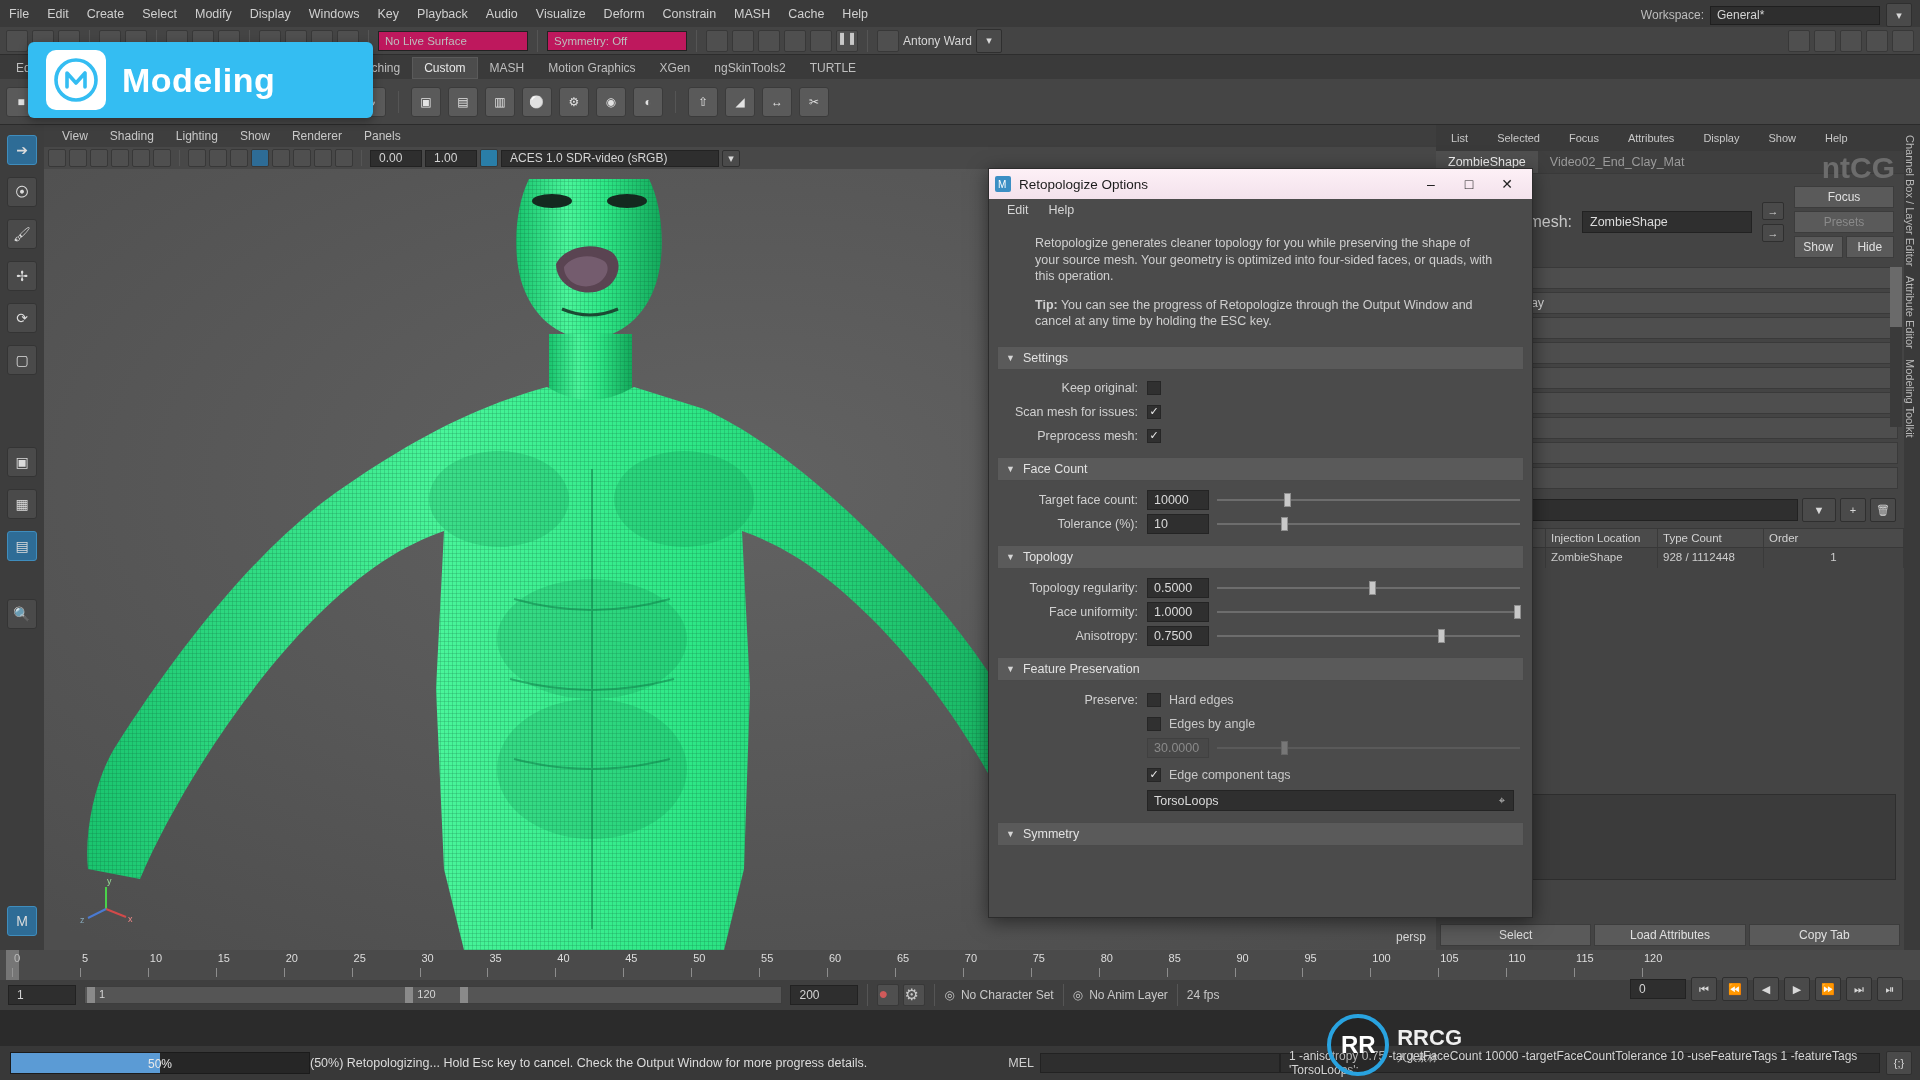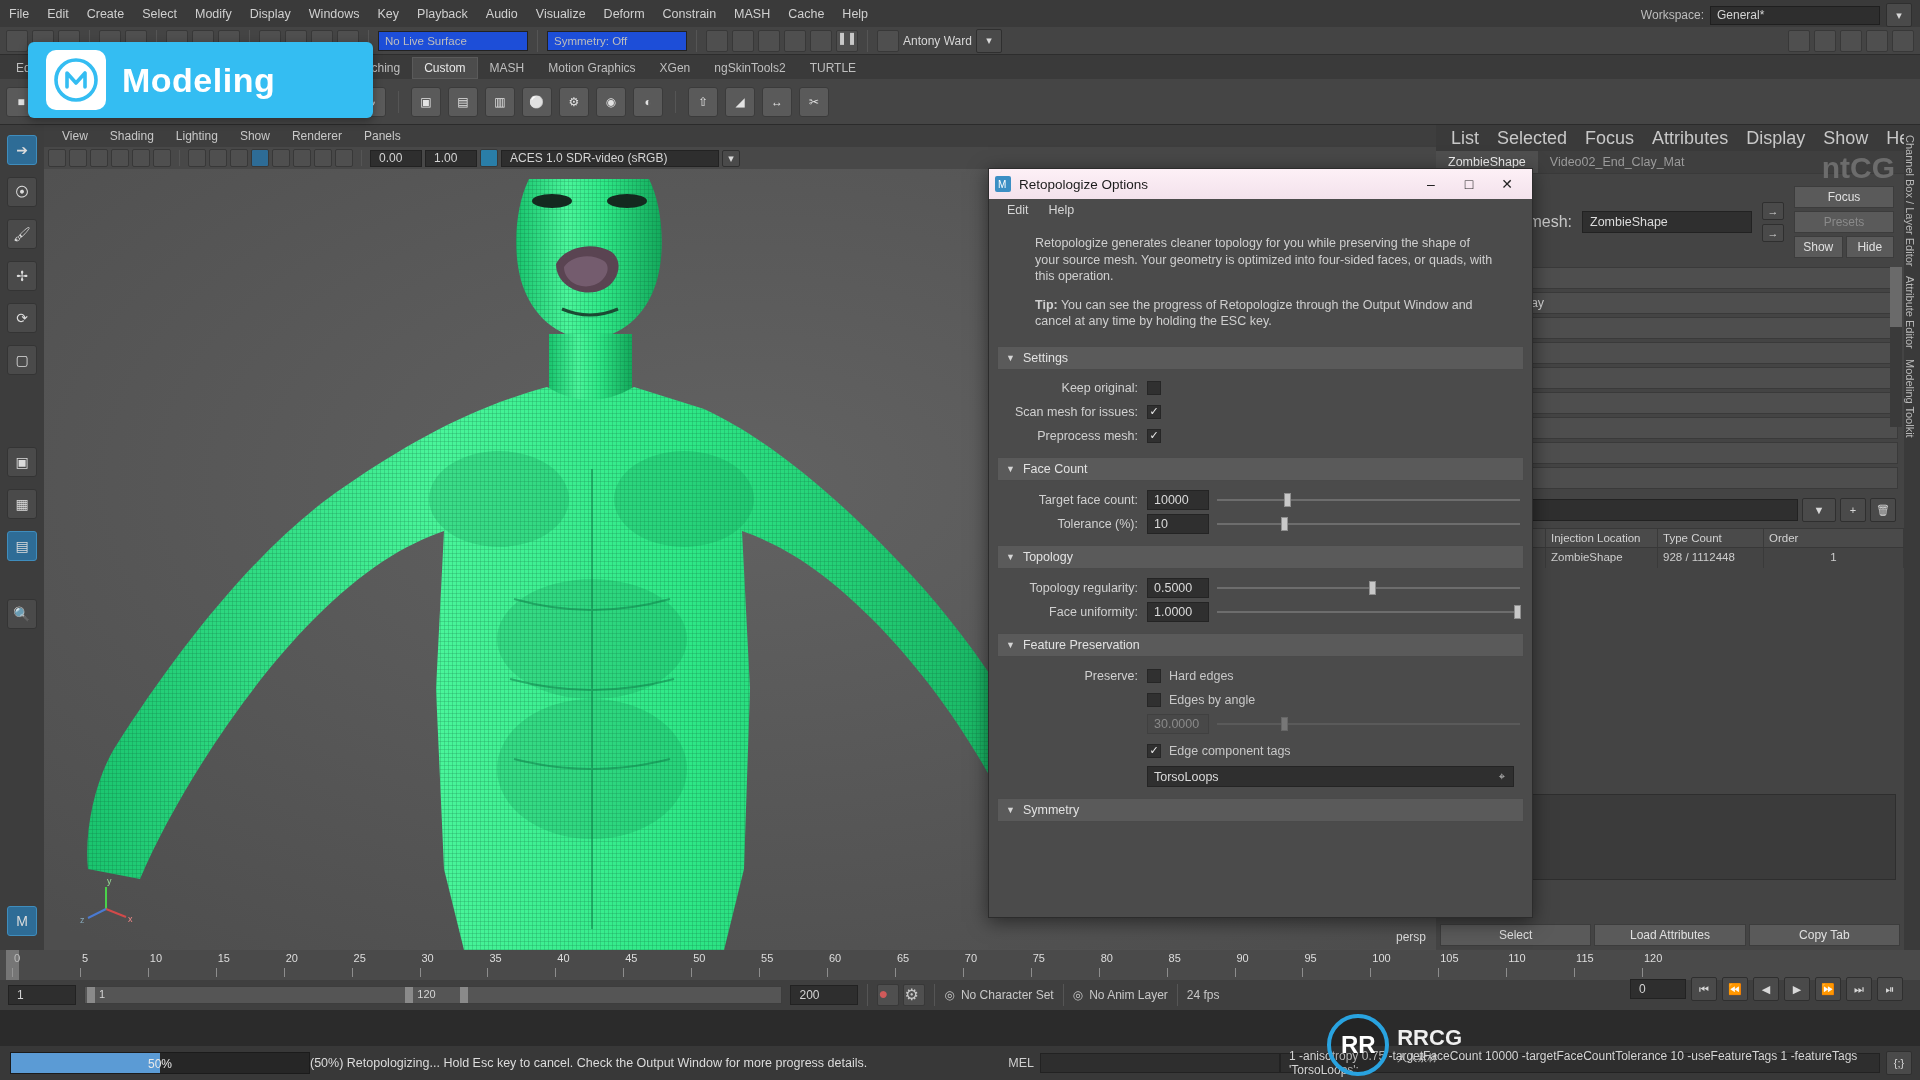--- a/index.html
+++ b/index.html
@@ -14,21 +14,21 @@
   
   #topmenu{ position:absolute; left:0; top:0; width:1920px; height:27px; background:#3a3a3a;
      display:flex; align-items:center; font-size:12.5px;}
   #topmenu .mi{ padding:4px 9px; color:#d0d0d0;}
   #wsbox{ position:absolute; right:8px; top:3px; display:flex; align-items:center; gap:6px; font-size:12px;}
   #wsfield{ width:170px;height:19px;background:#2e2e2e;border:1px solid #1f1f1f;}
 
   
   #statline{ position:absolute; left:0; top:27px; width:1920px; height:28px; background:#444;
      display:flex; align-items:center; padding-left:6px; gap:4px; font-size:12px; border-bottom:1px solid #2d2d2d;}
-  #statline .fld{ height:20px;background:#1d4ed8;border:1px solid #222; color:#bdbdbd; font-size:11.5px;
+  #statline .fld{ height:20px;background:#be185d;border:1px solid #222; color:#bdbdbd; font-size:11.5px;
       display:flex;align-items:center;padding:0 6px;}
   .icoSq{width:22px;height:22px;background:#4f4f4f;border:1px solid #383838;border-radius:2px;}
 
   
   #shelftabs{ position:absolute; left:0; top:55px; width:1920px; height:24px; background:#3a3a3a;
      display:flex; align-items:flex-end; font-size:12px; color:#bfbfbf; padding-left:4px; }
   #shelftabs .st{ padding:3px 11px; border:1px solid transparent;}
   #shelftabs .st.active{ background:#4c4c4c; border-color:#5a5a5a; color:#e8e8e8;}
 
   
@@ -45,21 +45,21 @@
   .lbtn.on{background:#2e6c96;border-color:#3f8dbd;}
 
   
   #vpwrap{ position:absolute; left:44px; top:125px; width:1392px; height:825px; background:#555;}
   #vpmenu{height:22px;background:#3e3e3e;display:flex;align-items:center;font-size:12px;padding-left:8px;gap:2px;}
   #vpmenu .mi{padding:2px 10px;}
   #vptools{height:22px;background:#484848;display:flex;align-items:center;gap:3px;padding-left:4px;font-size:11px;}
   #vp{position:relative;width:1392px;height:781px;background:#5a5a5a;overflow:hidden;}
   #persp{position:absolute;right:10px;bottom:6px;font-size:12px;color:#dcdcdc;}
   #attrmenu{position:absolute;left:1436px;top:125px;width:468px;height:26px;background:#3a3a3a;
-     display:flex;align-items:center;font-size:18px;gap:0;padding-left:6px;}
+     display:flex;align-items:center;font-size:11px;gap:11px;padding-left:6px;}
   #attrmenu .mi{padding:3px 9px;}
   #attrbody{position:absolute;left:1436px;top:151px;width:468px;height:799px;background:#444;}
   .atab{display:inline-block;padding:4px 12px;font-size:12.5px;}
   .atab.sel{background:#4f4f4f;color:#efefef;}
   .arow{display:flex;align-items:center;gap:8px;padding:6px 10px;}
   .afield{height:22px;background:#2f2f2f;border:1px solid #222;color:#dcdcdc;font-size:12.5px;
      display:flex;align-items:center;padding:0 7px;}
   .abtn{background:#5a5a5a;border:1px solid #3c3c3c;color:#e0e0e0;font-size:12px;padding:3px 12px;text-align:center;}
   .abtn.dim{color:#8a8a8a;}
   .sectionbar{background:#4e4e4e;border:1px solid #3a3a3a;margin:3px 6px;padding:3px 8px;font-size:12.5px;color:#d8d8d8;}
@@ -715,20 +715,30 @@
         <div class="frow">
           <div class="flabel">Face uniformity:</div>
           <div class="tf" style="width:62px">
             <span>1.0000</span>
             </div>
           <div class="slide">
             <div class="track"></div>
               <div class="knob" style="left:98%"></div>
           </div>
         </div>
+        <div class="frow">
+          <div class="flabel">Anisotropy:</div>
+          <div class="tf" style="width:62px">
+            <span>0.7500</span>
+            </div>
+          <div class="slide">
+            <div class="track"></div>
+              <div class="knob" style="left:73%"></div>
+          </div>
+        </div>
       </div>
 
       <div class="dsec">
         <span class="tri">▼</span>
         <span>Feature Preservation</span>
       </div>
       <div style="padding:6px 0 6px 0">
         <div class="frow">
           <div class="flabel">Preserve:</div>
           <div class="chk off"></div>

